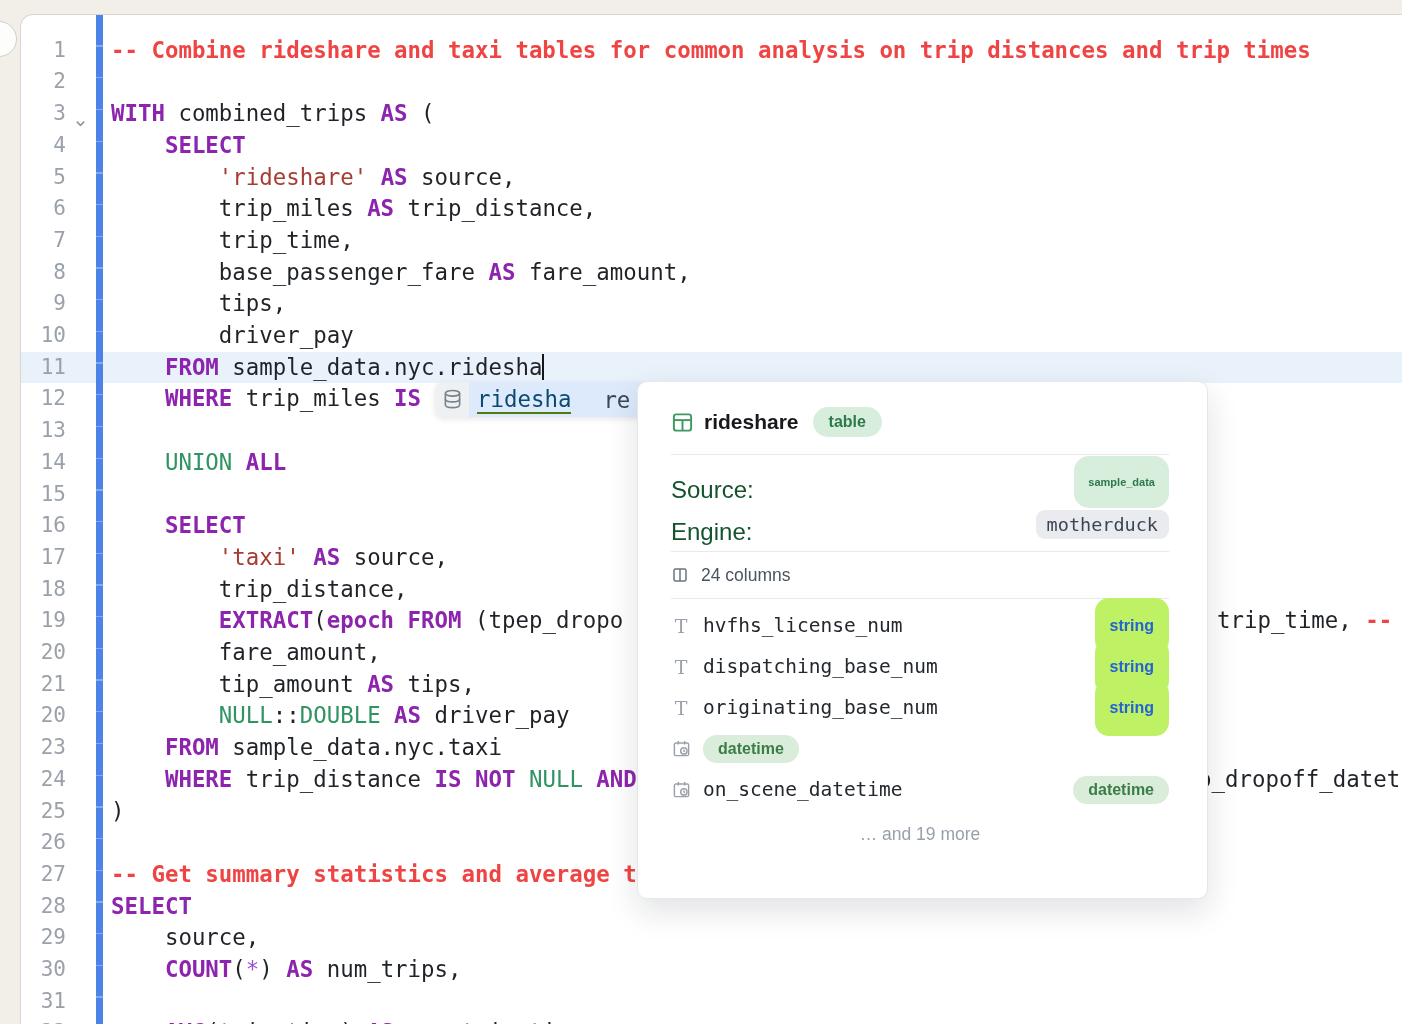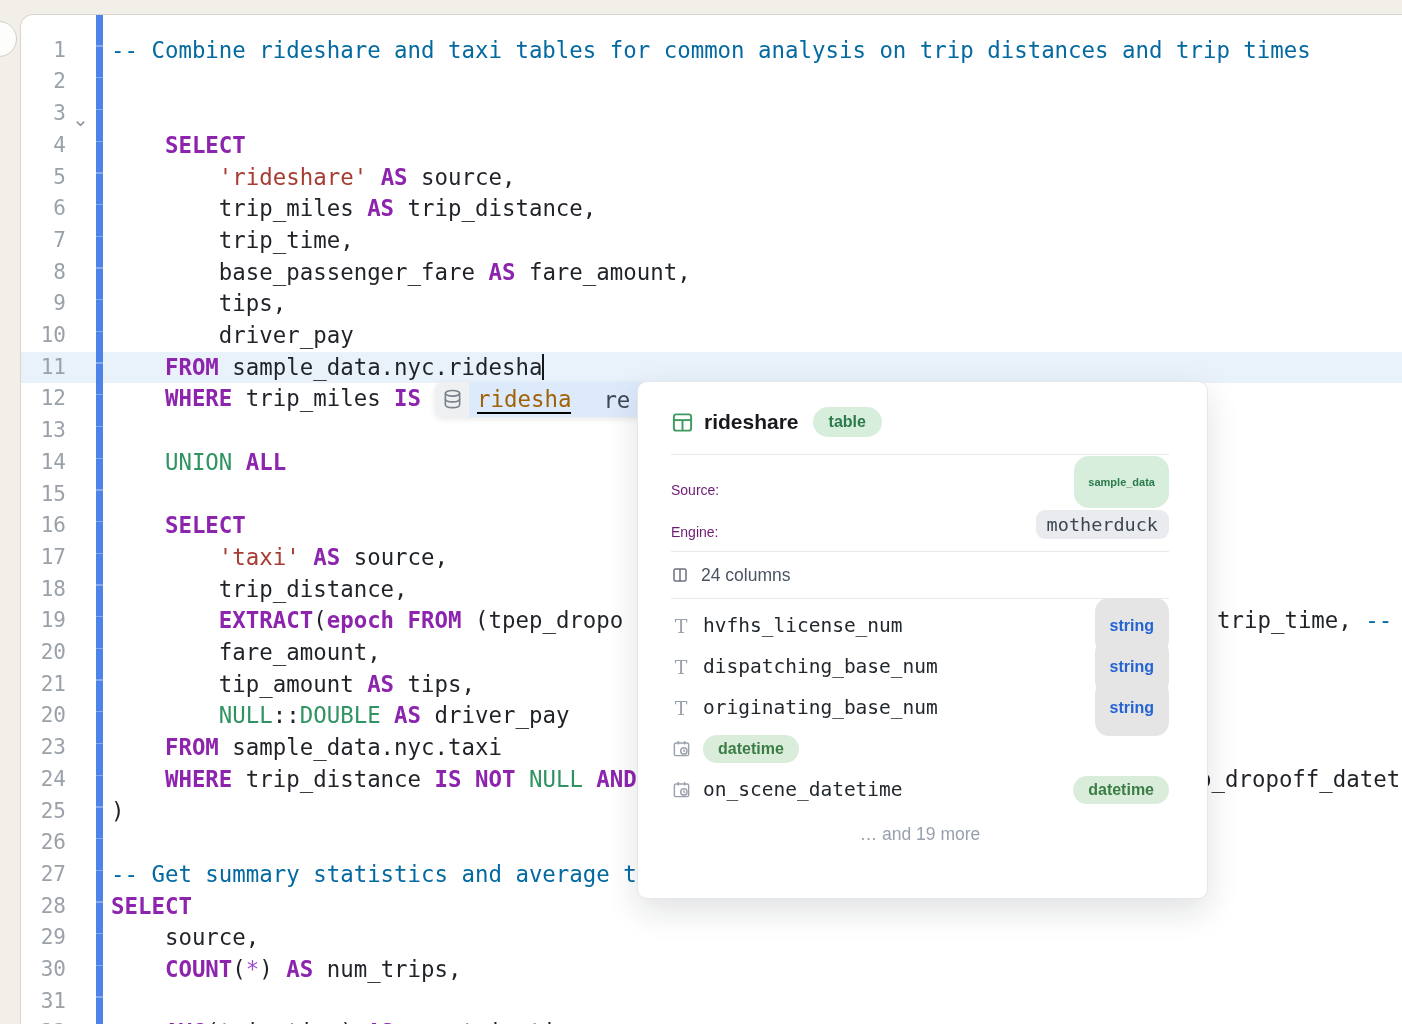--- a/index.html
+++ b/index.html
@@ -33,58 +33,58 @@
     position:absolute;left:0;width:45px;text-align:right;
     color:#9aa1a9;font-size:21px;
   }
   .fold-chevron{position:absolute;left:53px;top:9px;width:14px;height:14px;color:#8b939e;}
   .code-text{position:absolute;left:90px;top:0;}
   .code-frag{position:absolute;top:0;}
   .tk-p{color:#1f2328;}
   .tk-k{color:#8d24ae;font-weight:bold;}
   .tk-g{color:#2f9461;}
   .tk-s{color:#a63c32;}
-  .tk-c{color:#0369a1;}
+  .tk-c{color:#ef4444;font-weight:bold;}
   .tk-o{color:#9a4fd1;}
   .caret{
     display:inline-block;width:2px;height:26px;background:#15171a;
     vertical-align:-5px;margin-left:0px;
   }
   
   .chip{
     position:absolute;left:435px;top:382px;height:35px;display:flex;z-index:25;
     box-shadow:0 2px 6px rgba(0,0,0,.10);border-radius:8px 0 0 8px;
   }
   .chip-icon{
     width:34px;background:#eef0f2;border-radius:8px 0 0 8px;
     display:flex;align-items:center;justify-content:center;color:#7a828c;
   }
   .chip-label{
     background:#ddeafc;display:flex;align-items:center;padding:0 14px 0 8px;
     font-family:"DejaVu Sans Mono","Liberation Mono",monospace;font-size:22.4px;
   }
-  .chip-match{color:#a16207;border-bottom:2px solid #000000;}
+  .chip-match{color:#0c4a6e;border-bottom:2px solid #4d7c0f;}
   .chip-rest{color:#3a4754;margin-left:32px;}
   
   .popup{
     position:absolute;left:637px;top:381px;width:571px;height:518px;z-index:30;
     background:#ffffff;border:1px solid #e6e7ea;border-radius:10px;
     box-shadow:0 12px 32px rgba(16,24,40,.13);box-sizing:border-box;
     padding:22px 38px 0 33px;color:#17191c;
   }
   .popup-header{display:flex;align-items:center;height:36px;}
   .popup-title{font-size:21px;font-weight:bold;margin-left:10px;color:#17191c;}
   .popup-badge{
     margin-left:14px;background:#d7eedd;color:#2b7a4c;font-weight:bold;
     font-size:16px;padding:6px 16px;border-radius:16px;
   }
   .popup-divider{height:1px;background:#e7e9ec;border:none;margin:14px 0 0 0;}
   .meta-row{display:flex;align-items:center;justify-content:space-between;height:42px;}
   .meta-rows{padding:6px 0 4px 0;}
-  .meta-label{color:#701a75;font-size:14px;margin-top:16px;}
+  .meta-label{color:#14532d;font-size:24px;margin-top:16px;}
   .pill-green{
     background:#d7eedd;color:#2b7a4c;font-weight:bold;font-size:11px;
     padding:20px 14px;border-radius:15px;
   }
   .pill-gray{
     background:#e9ebee;color:#3c4653;font-size:18.5px;
     font-family:"DejaVu Sans Mono","Liberation Mono",monospace;
     padding:4px 11px;border-radius:9px;
   }
   .count-row{display:flex;align-items:center;height:46px;color:#4a5361;font-size:17.5px;}
@@ -92,36 +92,36 @@
   .columns-list{padding-top:6px;}
   .col-row{display:flex;align-items:center;height:41px;}
   .col-icon{width:20px;display:flex;justify-content:center;color:#9aa1ab;margin-right:12px;}
   .t-glyph{
     font-family:"DejaVu Serif","Liberation Serif",serif;font-size:19px;color:#9aa1ab;
   }
   .col-name{
     font-family:"DejaVu Sans Mono","Liberation Mono",monospace;
     font-size:19.5px;color:#23282e;flex:1;
   }
-  .pill-string{background:#e5e5e5;color:#2563d4;font-weight:bold;font-size:16px;padding:19px 15px;border-radius:14px;}
+  .pill-string{background:#bef264;color:#2563d4;font-weight:bold;font-size:16px;padding:19px 15px;border-radius:14px;}
   .pill-datetime{background:#d9edda;color:#3c7d46;font-weight:bold;font-size:16px;padding:5px 15px;border-radius:15px;}
   .more-row{text-align:center;color:#97a0ac;font-size:17.5px;margin-top:14px;}
 </style>
 </head>
 <body>
 
 <div class="edge-circle"></div>
 
 <div class="editor-panel">
   <div id="code-layer">
       <div class="code-line" style="top: 19.7px;"><span class="line-num">1</span><span class="code-text"><span class="tk-c">-- Combine rideshare and taxi tables for common analysis on trip distances and trip times</span></span></div>
       <div class="code-line" style="top: 51.4px;"><span class="line-num">2</span><span class="code-text"></span></div>
       <div class="code-line" style="top: 83.1px;"><span class="line-num">3</span><span class="fold-chevron"><svg width="13" height="13" viewBox="0 0 14 14" fill="none" stroke="currentColor" stroke-width="1.6">
             <path d="M3 5 l4 4 4-4"></path>
-          </svg></span></div>
+          </svg></span><span class="code-text"><span class="tk-k">WITH</span><span class="tk-p"> combined_trips </span><span class="tk-k">AS</span><span class="tk-p"> (</span></span></div>
       <div class="code-line" style="top: 114.8px;"><span class="line-num">4</span><span class="code-text"><span class="tk-p">    </span><span class="tk-k">SELECT</span></span></div>
       <div class="code-line" style="top: 146.5px;"><span class="line-num">5</span><span class="code-text"><span class="tk-p">        </span><span class="tk-s">'rideshare'</span><span class="tk-p"> </span><span class="tk-k">AS</span><span class="tk-p"> source,</span></span></div>
       <div class="code-line" style="top: 178.2px;"><span class="line-num">6</span><span class="code-text"><span class="tk-p">        trip_miles </span><span class="tk-k">AS</span><span class="tk-p"> trip_distance,</span></span></div>
       <div class="code-line" style="top: 209.9px;"><span class="line-num">7</span><span class="code-text"><span class="tk-p">        trip_time,</span></span></div>
       <div class="code-line" style="top: 241.6px;"><span class="line-num">8</span><span class="code-text"><span class="tk-p">        base_passenger_fare </span><span class="tk-k">AS</span><span class="tk-p"> fare_amount,</span></span></div>
       <div class="code-line" style="top: 273.3px;"><span class="line-num">9</span><span class="code-text"><span class="tk-p">        tips,</span></span></div>
       <div class="code-line" style="top: 305px;"><span class="line-num">10</span><span class="code-text"><span class="tk-p">        driver_pay</span></span></div>
       <div class="code-line current" style="top: 336.7px;"><span class="line-num">11</span><span class="code-text"><span class="tk-p">    </span><span class="tk-k">FROM</span><span class="tk-p"> sample_data.nyc.ridesha</span><span class="caret"></span></span></div>
       <div class="code-line" style="top: 368.4px;"><span class="line-num">12</span><span class="code-text"><span class="tk-p">    </span><span class="tk-k">WHERE</span><span class="tk-p"> trip_miles </span><span class="tk-k">IS</span><span class="tk-p"> </span><span class="tk-k">N</span></span></div>
       <div class="code-line" style="top: 400.1px;"><span class="line-num">13</span><span class="code-text"></span></div>

